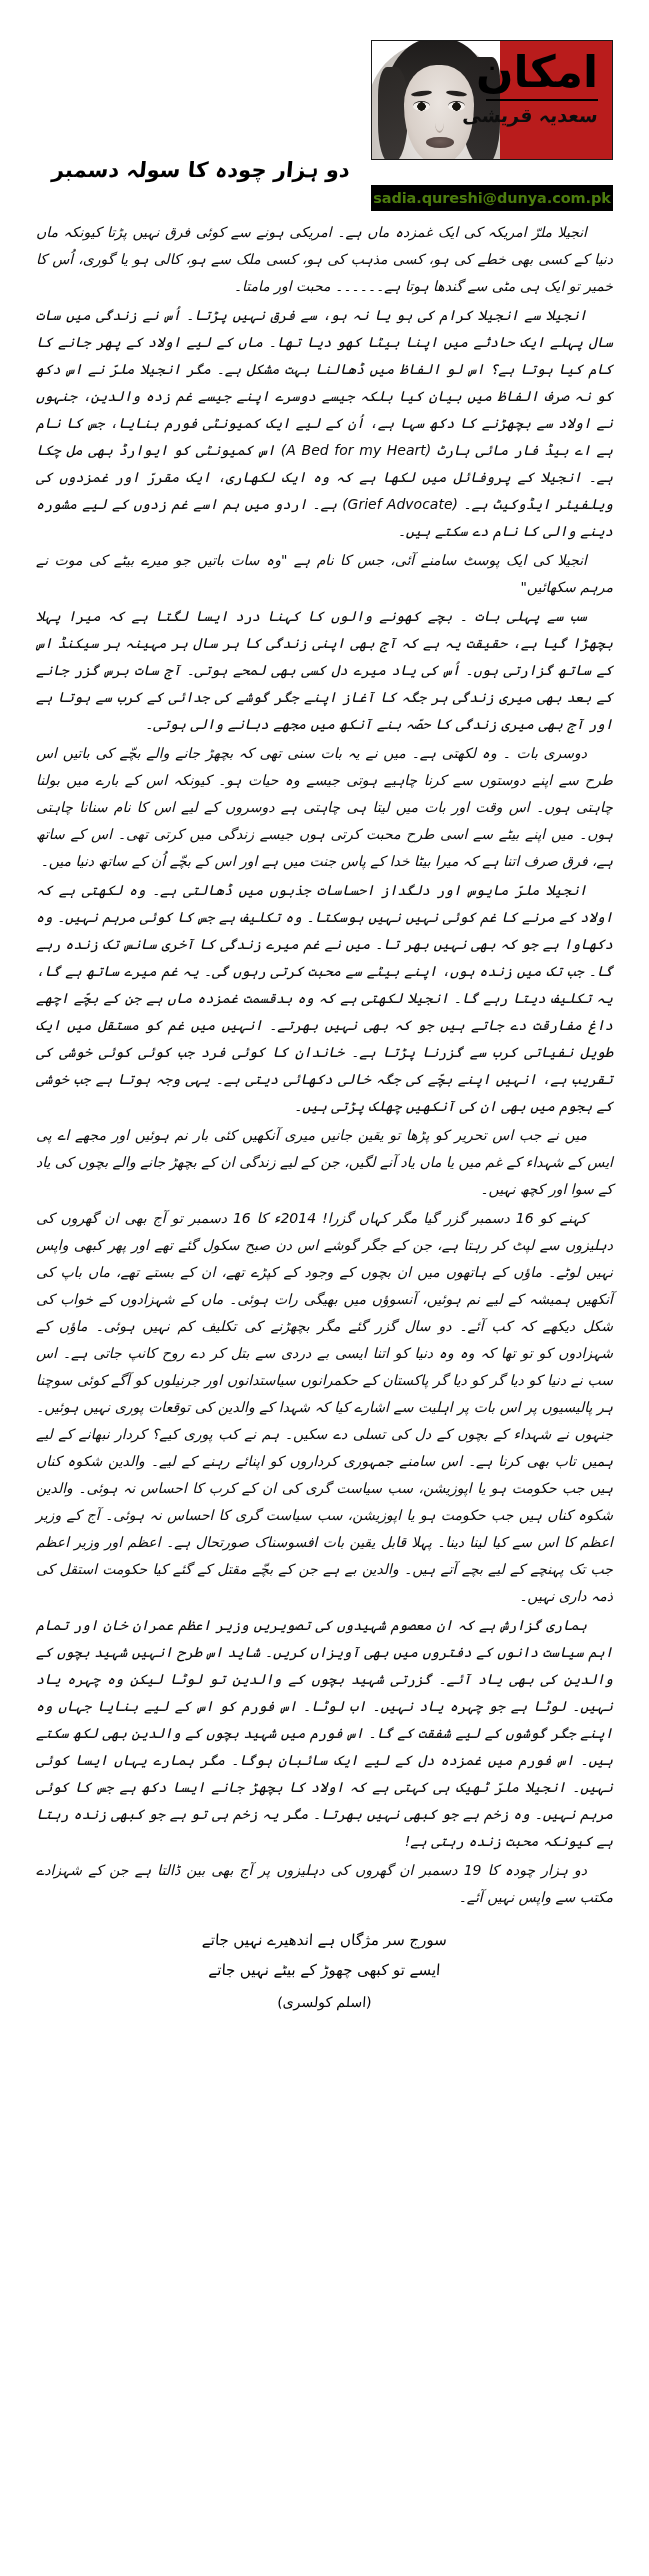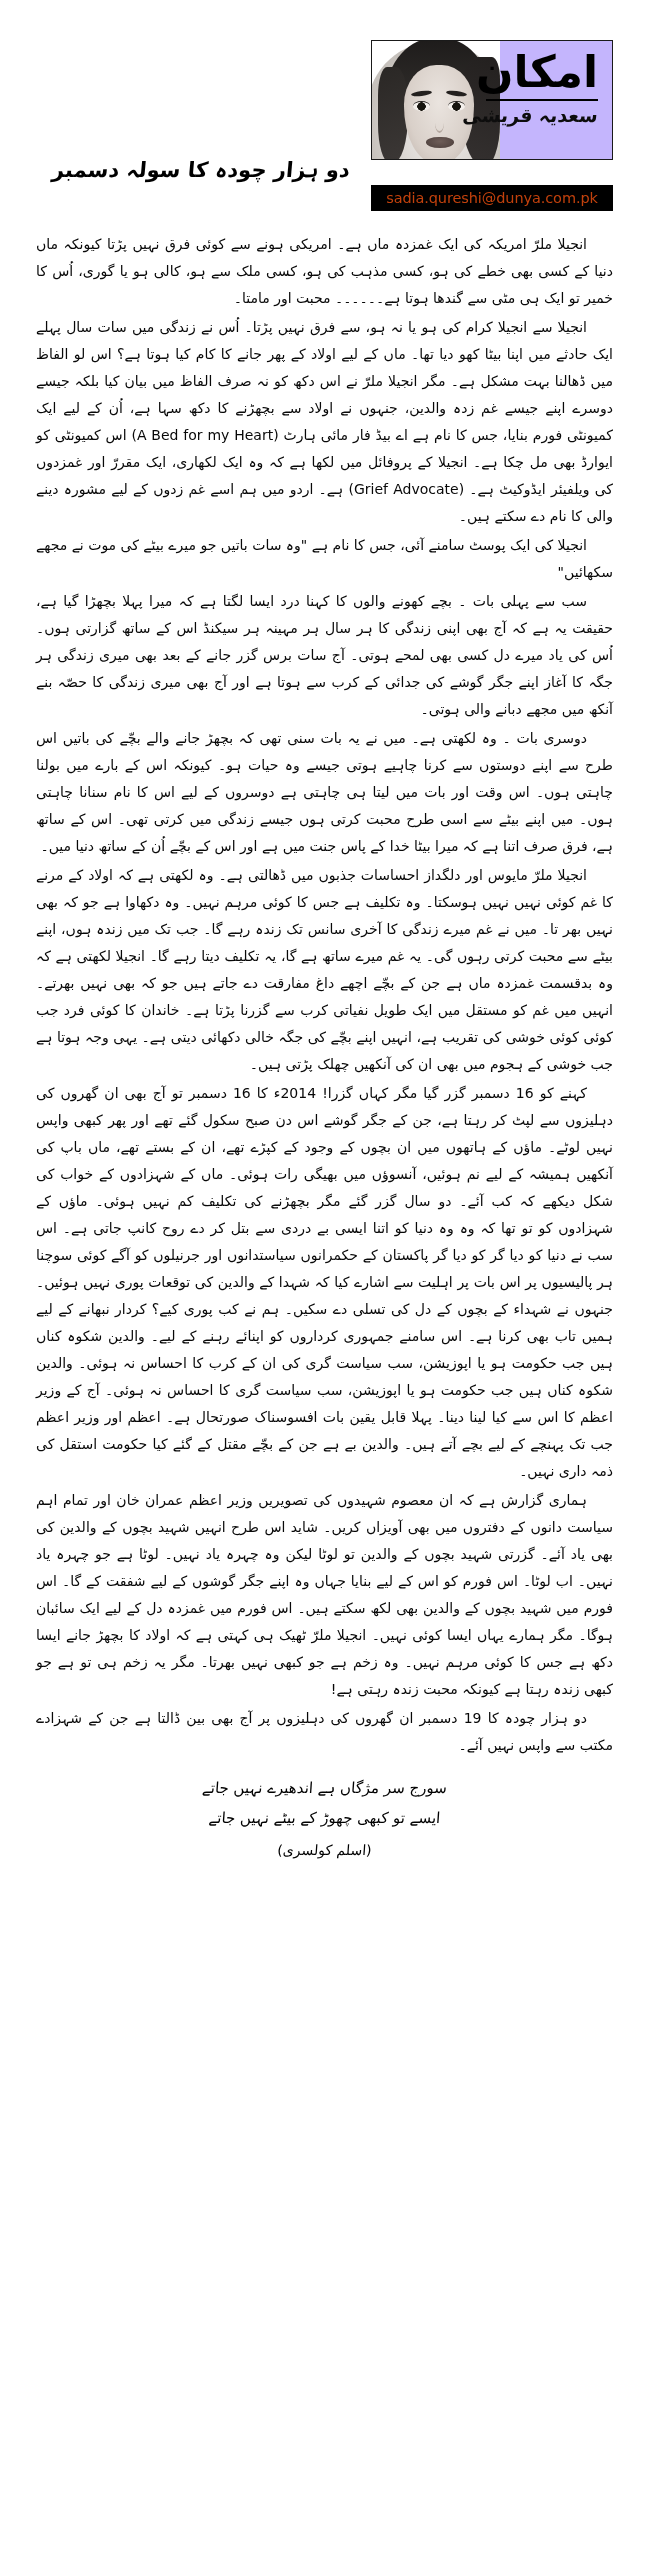--- a/index.html
+++ b/index.html
@@ -33,21 +33,21 @@
     margin-top: 40px;
   }
 
   .masthead-box {
     position: absolute;
     top: 0;
     right: 0;
     width: 242px;
     height: 120px;
     border: 1.4px solid #1a1a1a;
-    background: #c4b5fd;
+    background: #b91c1c;
     box-sizing: border-box;
     overflow: hidden;
   }
 
   .masthead-title-wrap {
     position: absolute;
     right: 14px;
     top: 8px;
     width: 112px;
     text-align: center;
@@ -195,24 +195,24 @@
     background: #000000;
     color: #ffffff;
     display: flex;
     align-items: center;
     justify-content: center;
     box-sizing: border-box;
   }
   .email-text {
     font-family: "DejaVu Sans", "Liberation Sans", sans-serif;
     font-size: 14.5px;
-    font-weight: normal;
+    font-weight: bold;
     letter-spacing: -0.1px;
     direction: ltr;
-    color: #c2410c;
+    color: #4d7c0f;
   }
 
   
   .headline {
     position: absolute;
     top: 118px;
     right: 252px;
     width: 320px;
     text-align: center;
     font-family: "DejaVu Sans", "Liberation Sans", sans-serif;
@@ -226,21 +226,22 @@
 
   
   .article-body {
     direction: rtl;
     text-align: justify;
     text-justify: inter-word;
     font-family: "DejaVu Sans", "Liberation Sans", sans-serif;
     font-size: 14px;
     line-height: 27px;
     color: #080808;
-    margin-top: 16px;
+    margin-top: 4px;
+    font-style: italic;
   }
 
   .article-body p {
     margin: 0 0 2px 0;
     text-indent: 26px;
     text-align: justify;
   }
 
   .article-body p.noindent {
     text-indent: 0;
@@ -303,29 +304,30 @@
       <span class="email-text">sadia.qureshi@dunya.com.pk</span>
     </div>
   </div>
 
   <div class="article-body">
 
     <p>انجیلا ملرّ امریکہ کی ایک غمزدہ ماں ہے۔ امریکی ہونے سے کوئی فرق نہیں پڑتا کیونکہ ماں دنیا کے کسی بھی خطے کی ہو، کسی مذہب کی ہو، کسی ملک سے ہو، کالی ہو یا گوری، اُس کا خمیر تو ایک ہی مٹی سے گندھا ہوتا ہے۔۔۔۔۔۔ محبت اور مامتا۔</p>
 
     <p><span>انجیلا سے انجیلا کرام کی ہو یا نہ ہو، سے فرق نہیں پڑتا۔ اُس نے زندگی میں سات سال پہلے ایک حادثے میں اپنا بیٹا کھو دیا تھا۔ ماں کے لیے اولاد کے پھر جانے کا کام کیا ہوتا ہے؟ اس لو الفاظ میں ڈھالنا بہت مشکل ہے۔ مگر انجیلا ملرّ نے اس دکھ کو نہ صرف الفاظ میں بیان کیا بلکہ جیسے دوسرے اپنے جیسے غم زدہ والدین، جنہوں نے اولاد سے بچھڑنے کا دکھ سہا ہے، اُن کے لیے ایک کمیونٹی فورم بنایا، جس کا نام ہے اے بیڈ فار مائی ہارٹ (A Bed for my Heart) اس کمیونٹی کو ایوارڈ بھی مل چکا ہے۔ انجیلا کے پروفائل میں لکھا ہے کہ وہ ایک لکھاری، ایک مقررّ اور غمزدوں کی ویلفیئر ایڈوکیٹ ہے۔ (Grief Advocate) ہے۔ اردو میں ہم اسے غم زدوں کے لیے مشورہ دینے والی کا نام دے سکتے ہیں۔</span></p>
 
-    <p>انجیلا کی ایک پوسٹ سامنے آئی، جس کا نام ہے "وہ سات باتیں جو میرے بیٹے کی موت نے مجھے سکھائیں"</p>
+    <p>انجیلا کی ایک پوسٹ سامنے آئی، جس کا نام ہے "وہ سات باتیں جو میرے بیٹے کی موت نے مرہم سکھائیں"</p>
 
 
     <p>سب سے پہلی بات ۔ بچے کھونے والوں کا کہنا درد ایسا لگتا ہے کہ میرا پہلا بچھڑا گیا ہے، حقیقت یہ ہے کہ آج بھی اپنی زندگی کا ہر سال ہر مہینہ ہر سیکنڈ اس کے ساتھ گزارتی ہوں۔ اُس کی یاد میرے دل کسی بھی لمحے ہوتی۔ آج سات برس گزر جانے کے بعد بھی میری زندگی ہر جگہ کا آغاز اپنے جگر گوشے کی جدائی کے کرب سے ہوتا ہے اور آج بھی میری زندگی کا حصّہ بنے آنکھ میں مجھے دبانے والی ہوتی۔</p>
 
     <p>دوسری بات ۔ وہ لکھتی ہے۔ میں نے یہ بات سنی تھی کہ بچھڑ جانے والے بچّے کی باتیں اس طرح سے اپنے دوستوں سے کرنا چاہیے ہوتی جیسے وہ حیات ہو۔ کیونکہ اس کے بارے میں بولنا چاہتی ہوں۔ اس وقت اور بات میں لیتا ہی چاہتی ہے دوسروں کے لیے اس کا نام سنانا چاہتی ہوں۔ میں اپنے بیٹے سے اسی طرح محبت کرتی ہوں جیسے زندگی میں کرتی تھی۔ اس کے ساتھ ہے، فرق صرف اتنا ہے کہ میرا بیٹا خدا کے پاس جنت میں ہے اور اس کے بچّے اُن کے ساتھ دنیا میں۔</p>
 
     <p>انجیلا ملرّ مایوس اور دلگداز احساسات جذبوں میں ڈھالتی ہے۔ وہ لکھتی ہے کہ اولاد کے مرنے کا غم کوئی نہیں نہیں ہوسکتا۔ وہ تکلیف ہے جس کا کوئی مرہم نہیں۔ وہ دکھاوا ہے جو کہ بھی نہیں بھر تا۔ میں نے غم میرے زندگی کا آخری سانس تک زندہ رہے گا۔ جب تک میں زندہ ہوں، اپنے بیٹے سے محبت کرتی رہوں گی۔ یہ غم میرے ساتھ ہے گا، یہ تکلیف دیتا رہے گا۔ انجیلا لکھتی ہے کہ وہ بدقسمت غمزدہ ماں ہے جن کے بچّے اچھے داغ مفارقت دے جاتے ہیں جو کہ بھی نہیں بھرتے۔ انہیں میں غم کو مستقل میں ایک طویل نفیاتی کرب سے گزرنا پڑتا ہے۔ خاندان کا کوئی فرد جب کوئی کوئی خوشی کی تقریب ہے، انہیں اپنے بچّے کی جگہ خالی دکھائی دیتی ہے۔ یہی وجہ ہوتا ہے جب خوشی کے ہجوم میں بھی ان کی آنکھیں چھلک پڑتی ہیں۔</p>
 
+    <p>میں نے جب اس تحریر کو پڑھا تو یقین جانیں میری آنکھیں کئی بار نم ہوئیں اور مجھے اے پی ایس کے شہداء کے غم میں یا ماں یاد آنے لگیں، جن کے لیے زندگی ان کے بچھڑ جانے والے بچوں کی یاد کے سوا اور کچھ نہیں۔</p>
 
     <p>کہنے کو 16 دسمبر گزر گیا مگر کہاں گزرا! 2014ء کا 16 دسمبر تو آج بھی ان گھروں کی دہلیزوں سے لپٹ کر رہتا ہے، جن کے جگر گوشے اس دن صبح سکول گئے تھے اور پھر کبھی واپس نہیں لوٹے۔ ماؤں کے ہاتھوں میں ان بچوں کے وجود کے کپڑے تھے، ان کے بستے تھے، ماں باپ کی آنکھیں ہمیشہ کے لیے نم ہوئیں، آنسوؤں میں بھیگی رات ہوئی۔ ماں کے شہزادوں کے خواب کی شکل دیکھے کہ کب آئے۔ دو سال گزر گئے مگر بچھڑنے کی تکلیف کم نہیں ہوئی۔ ماؤں کے شہزادوں کو تو تھا کہ وہ وہ دنیا کو اتنا ایسی بے دردی سے بتل کر دے روح کانپ جاتی ہے۔ اس سب نے دنیا کو دیا گر کو دیا گر پاکستان کے حکمرانوں سیاستدانوں اور جرنیلوں کو آگے کوئی سوچنا ہر پالیسیوں پر اس بات پر اہلیت سے اشارے کیا کہ شہدا کے والدین کی توقعات پوری نہیں ہوئیں۔ جنہوں نے شہداء کے بچوں کے دل کی تسلی دے سکیں۔ ہم نے کب پوری کیے؟ کردار نبھانے کے لیے ہمیں تاب بھی کرنا ہے۔ اس سامنے جمہوری کرداروں کو اپنائے رہنے کے لیے۔ والدین شکوہ کناں ہیں جب حکومت ہو یا اپوزیشن، سب سیاست گری کی ان کے کرب کا احساس نہ ہوئی۔ والدین شکوہ کناں ہیں جب حکومت ہو یا اپوزیشن، سب سیاست گری کا احساس نہ ہوئی۔ آج کے وزیر اعظم کا اس سے کیا لینا دینا۔ پہلا قابل یقین بات افسوسناک صورتحال ہے۔ اعظم اور وزیر اعظم جب تک پہنچے کے لیے بچے آتے ہیں۔ والدین بے ہے جن کے بچّے مقتل کے گئے کیا حکومت استقل کی ذمہ داری نہیں۔</p>
 
     <p>ہماری گزارش ہے کہ ان معصوم شہیدوں کی تصویریں وزیر اعظم عمران خان اور تمام اہم سیاست دانوں کے دفتروں میں بھی آویزاں کریں۔ شاید اس طرح انہیں شہید بچوں کے والدین کی بھی یاد آئے۔ گزرتی شہید بچوں کے والدین تو لوٹا لیکن وہ چہرہ یاد نہیں۔ لوٹا ہے جو چہرہ یاد نہیں۔ اب لوٹا۔ اس فورم کو اس کے لیے بنایا جہاں وہ اپنے جگر گوشوں کے لیے شفقت کے گا۔ اس فورم میں شہید بچوں کے والدین بھی لکھ سکتے ہیں۔ اس فورم میں غمزدہ دل کے لیے ایک سائبان ہوگا۔ مگر ہمارے یہاں ایسا کوئی نہیں۔ انجیلا ملرّ ٹھیک ہی کہتی ہے کہ اولاد کا بچھڑ جانے ایسا دکھ ہے جس کا کوئی مرہم نہیں۔ وہ زخم ہے جو کبھی نہیں بھرتا۔ مگر یہ زخم ہی تو ہے جو کبھی زندہ رہتا ہے کیونکہ محبت زندہ رہتی ہے!</p>
 
     <p>دو ہزار چودہ کا 19 دسمبر ان گھروں کی دہلیزوں پر آج بھی بین ڈالتا ہے جن کے شہزادے مکتب سے واپس نہیں آئے۔</p>
   </div>
 
   <div class="verse">
     <div class="verse-line">سورج سر مژگاں ہے اندھیرے نہیں جاتے</div>

